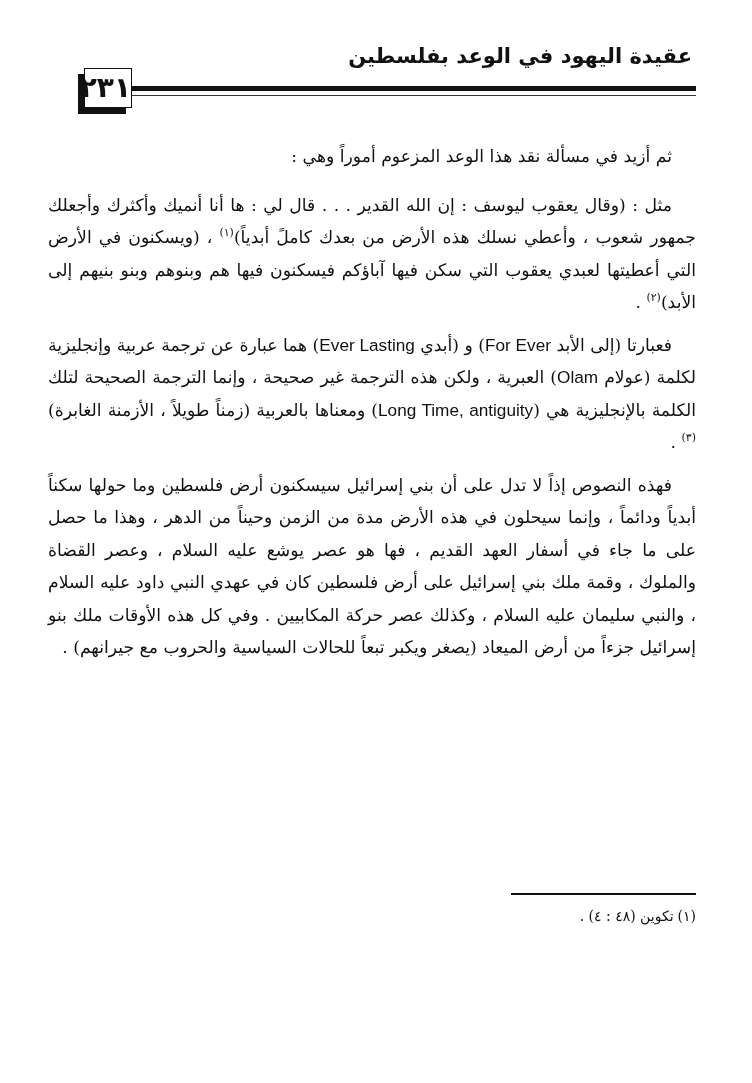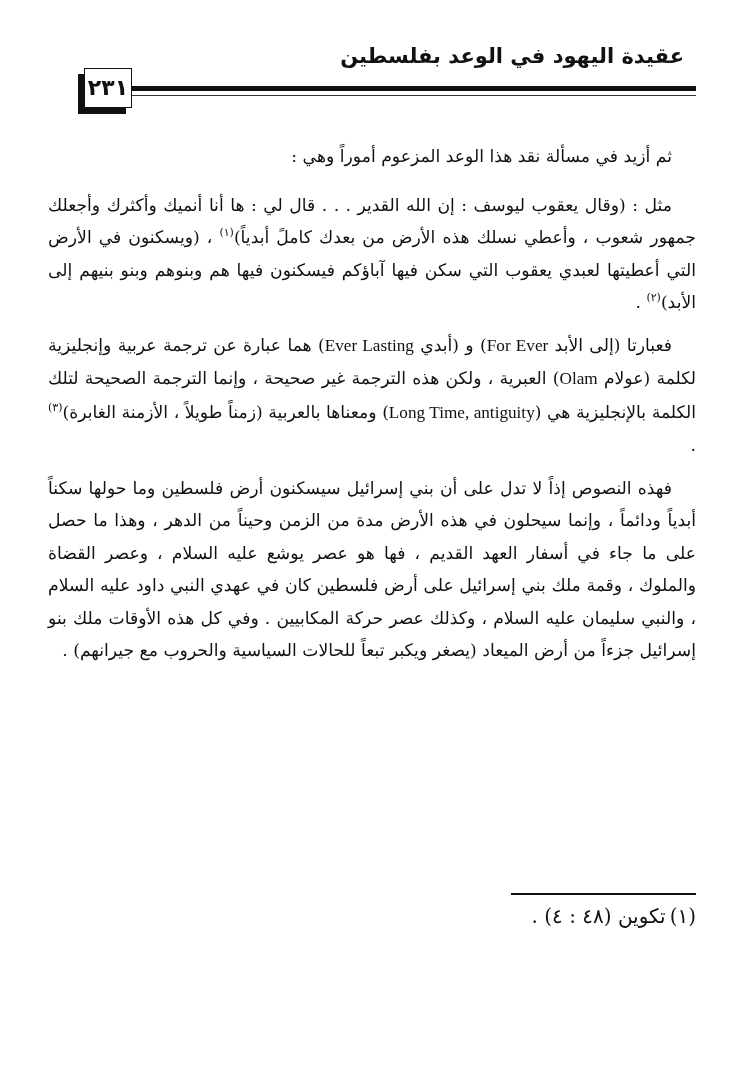--- a/index.html
+++ b/index.html
@@ -17,21 +17,21 @@
     }
     .page {
       position: absolute;
       left: 0; top: 0;
       width: 752px; height: 1083px;
       direction: rtl;
     }
     
     .running-title {
       position: absolute;
-      right: 68px;
+      right: 60px;
       top: 44px;
       font-family: "DejaVu Sans", "Liberation Sans", sans-serif;
       font-weight: bold;
       font-size: 21px;
       color: #111;
       white-space: nowrap;
     }
     .header-rule-thick {
       position: absolute;
       left: 107px;
@@ -57,21 +57,21 @@
       border: 1.5px solid #111;
       background: #fff;
       box-shadow: -6px 6px 0 #111;
       direction: rtl;
     }
     .page-number-box span {
       display: block;
       text-align: center;
       font-family: "DejaVu Sans", "Liberation Sans", sans-serif;
       font-weight: bold;
-      font-size: 22px;
+      font-size: 28px;
       line-height: 38px;
       letter-spacing: 1px;
     }
     
     .content {
       position: absolute;
       right: 56px;
       left: 48px;
       top: 140px;
       direction: rtl;
@@ -95,21 +95,21 @@
       margin-bottom: 0;
     }
     .body-para {
       text-indent: 24px;
       margin-top: 10px;
     }
     .body-para.first { margin-top: 16px; }
     .latin {
       direction: ltr;
       unicode-bidi: isolate;
-      font-family: Liberation Serif, serif;
+      font-family: Liberation Sans, sans-serif;
       margin-top: 44px;
     }
     sup.fn-ref {
       font-size: 11px;
       vertical-align: super;
       line-height: 0;
     }
     
     .footnote-rule {
       position: absolute;
@@ -120,21 +120,21 @@
       background: #111;
     }
     .footnotes {
       position: absolute;
       right: 56px;
       left: 64px;
       top: 903px;
       direction: rtl;
       text-align: justify;
       text-align-last: right;
-      font-size: 20px;
+      font-size: 14px;
       line-height: 26.5px;
     }
     .footnote {
       margin: 0;
     }
     .footnote .fn-num {
       margin-left: 4px;
     }
     .footnote.wrap {
       padding-right: 26px;

